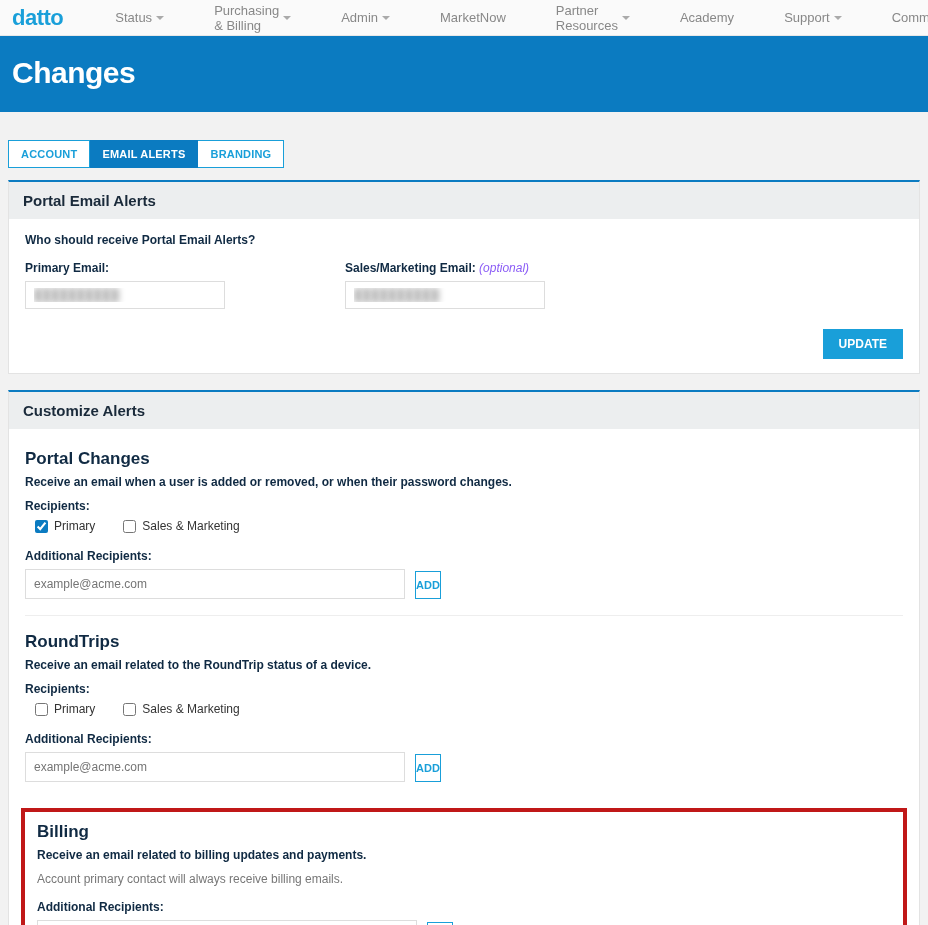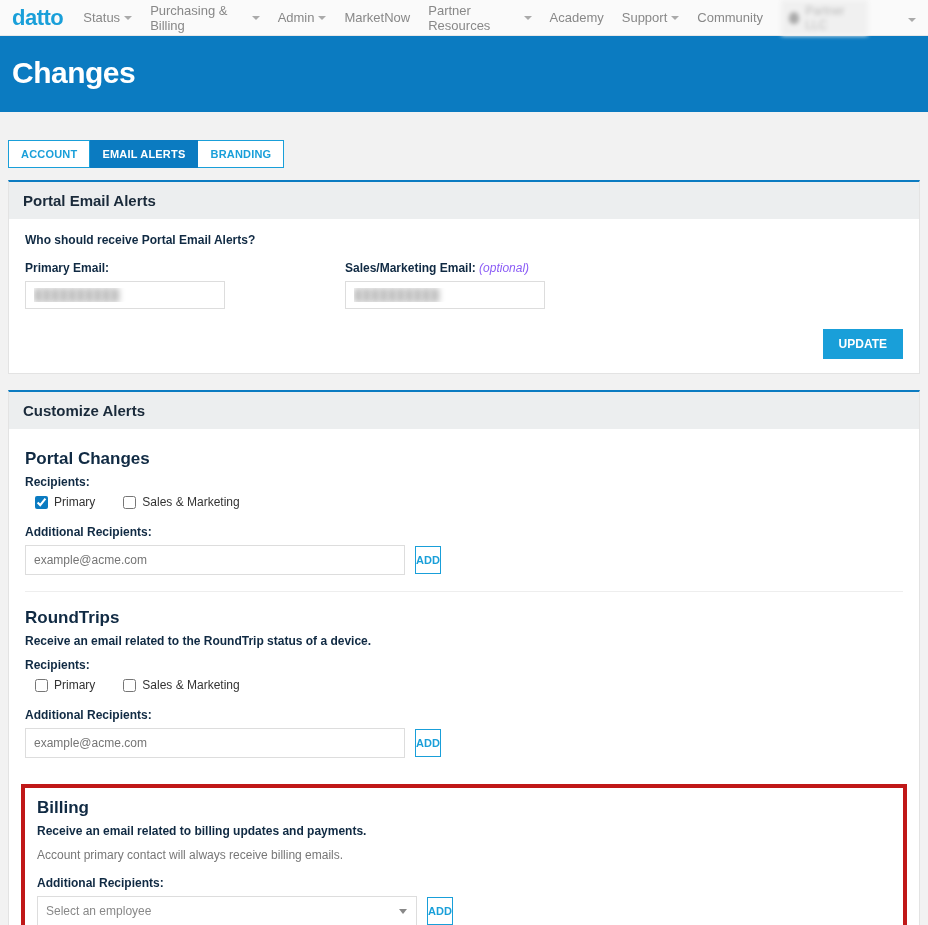--- a/index.html
+++ b/index.html
@@ -12,20 +12,21 @@
   }
   .topnav {
     background: #fafafa;
     height: 36px;
     display: flex;
     align-items: center;
     padding: 0 12px;
     border-bottom: 1px solid #e8e8e8;
     font-size: 13px;
     color: #888;
+    gap: 32px;
   }
   .logo {
     color: #199fd9;
     font-weight: 700;
     font-size: 22px;
     letter-spacing: -0.5px;
     margin-right: 20px;
     font-family: Arial, sans-serif;
   }
   .nav-item {
@@ -211,21 +212,21 @@
     display: inline-flex;
     align-items: center;
     font-size: 12px;
     color: #333;
     padding-left: 10px;
   }
   .check-item input { margin-right: 6px; width: 13px; height: 13px; accent-color: #0b7bc1;}
   .add-row {
     display: flex;
     gap: 10px;
-    align-items: center;
+    align-items: flex-end;
   }
   .wide-input {
     width: 380px;
     height: 30px;
     border: 1px solid #ddd;
     padding: 4px 8px;
     font-size: 12px;
   }
   .wide-select {
     width: 380px;
@@ -322,20 +323,21 @@
       </div>
     </div>
   </div>
 
   <div class="panel">
     <div class="panel-header">Customize Alerts</div>
     <div class="panel-body">
 
       <div class="section bordered">
         <div class="section-title">Portal Changes</div>
+        <div class="section-desc">Receive an email when a user is added or removed, or when their password changes.</div>
         <span class="small-label">Recipients:</span>
         <div class="check-row">
           <label class="check-item">
             <input type="checkbox" checked="" style="">
             <span>Primary</span>
           </label>
           <label class="check-item">
             <input type="checkbox" style="">
             <span>Sales &amp; Marketing</span>
           </label>

